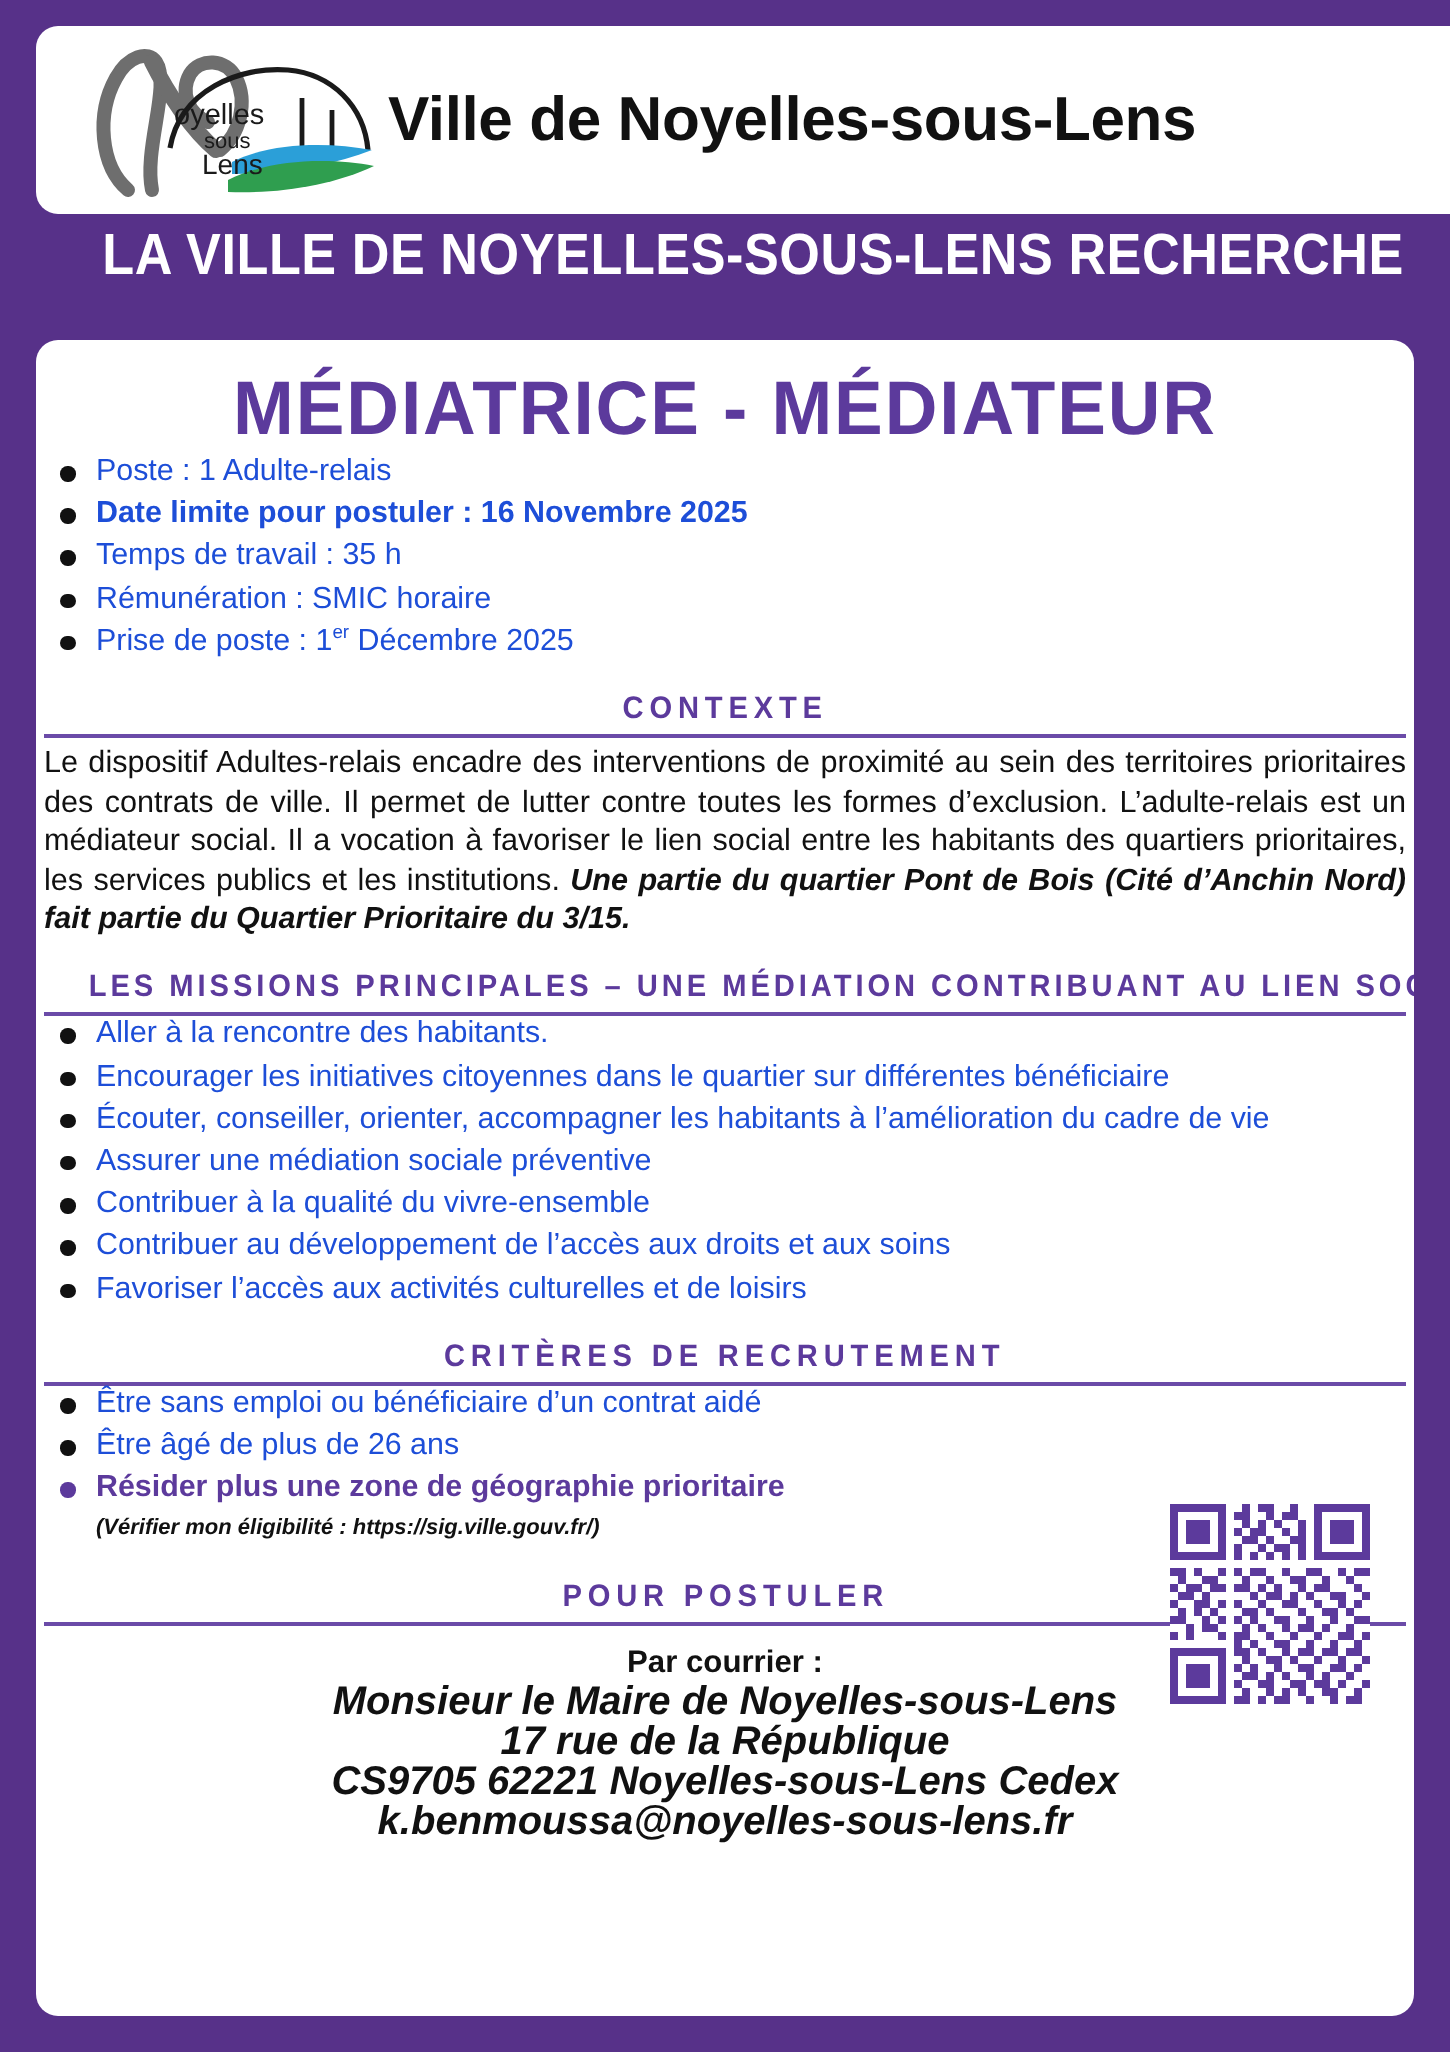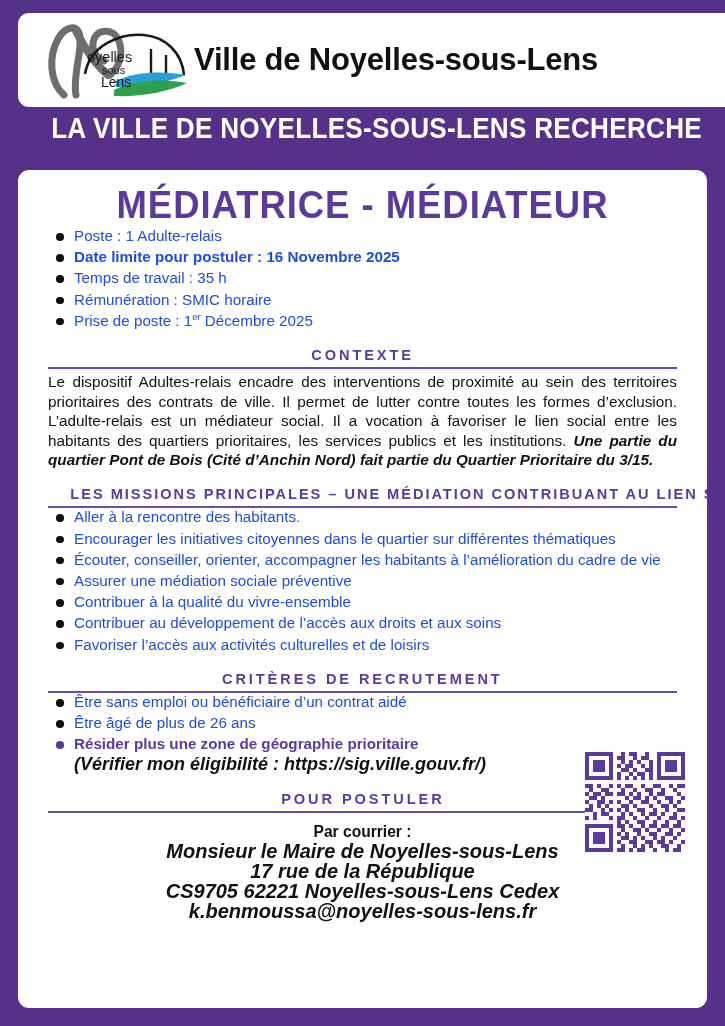--- a/index.html
+++ b/index.html
@@ -75,21 +75,21 @@
   
   .main-card {
     position: absolute;
     left: 18px;
     top: 170px;
     width: 689px;
     height: 838px;
     background: #ffffff;
     border-radius: 11px;
     box-sizing: border-box;
-    padding: 0 30px;
+    padding: 0 4px;
     overflow: hidden;
   }
 
   .job-title {
     text-align: center;
     color: #5c3a9c;
     font-size: 38px;
     font-weight: bold;
     letter-spacing: 1px;
     margin-top: 14px;
@@ -125,21 +125,21 @@
   ul.bullets li.purple {
     color: #5c3a9c;
     font-weight: bold;
   }
   ul.bullets li.purple::before { background: #5c3a9c; }
   ul.bullets li .subnote {
     display: block;
     color: #111111;
     font-weight: bold;
     font-style: italic;
-    font-size: 18px;
+    font-size: 11px;
     margin-top: 1px;
   }
   .facts { margin-top: 18px; }
 
   
   .section-head {
     margin-top: 16px;
     text-align: center;
   }
   .section-head .label {
@@ -262,21 +262,21 @@
       <span>Le dispositif Adultes-relais encadre des interventions de proximité au sein des territoires prioritaires des contrats de ville. Il permet de lutter contre toutes les formes d’exclusion. L’adulte-relais est un médiateur social. Il a vocation à favoriser le lien social entre les habitants des quartiers prioritaires, les services publics et les institutions.</span>
       <span class="ital">Une partie du quartier Pont de Bois (Cité d’Anchin Nord) fait partie du Quartier Prioritaire du 3/15.</span>
     </p>
 
     <div class="section-head wide">
       <div class="label">LES MISSIONS PRINCIPALES – UNE MÉDIATION CONTRIBUANT AU LIEN SOCIAL</div>
       <div class="rule"></div>
     </div>
     <ul class="bullets missions">
       <li><span>Aller à la rencontre des habitants.</span></li>
-      <li><span>Encourager les initiatives citoyennes dans le quartier sur différentes thématiques</span></li>
+      <li><span>Encourager les initiatives citoyennes dans le quartier sur différentes bénéficiaire</span></li>
       <li><span>Écouter, conseiller, orienter, accompagner les habitants à l’amélioration du cadre de vie</span></li>
       <li><span>Assurer une médiation sociale préventive</span></li>
       <li><span>Contribuer à la qualité du vivre-ensemble</span></li>
       <li><span>Contribuer au développement de l’accès aux droits et aux soins</span></li>
       <li><span>Favoriser l’accès aux activités culturelles et de loisirs</span></li>
     </ul>
 
     <div class="section-head">
       <div class="label">CRITÈRES DE RECRUTEMENT</div>
       <div class="rule"></div>

